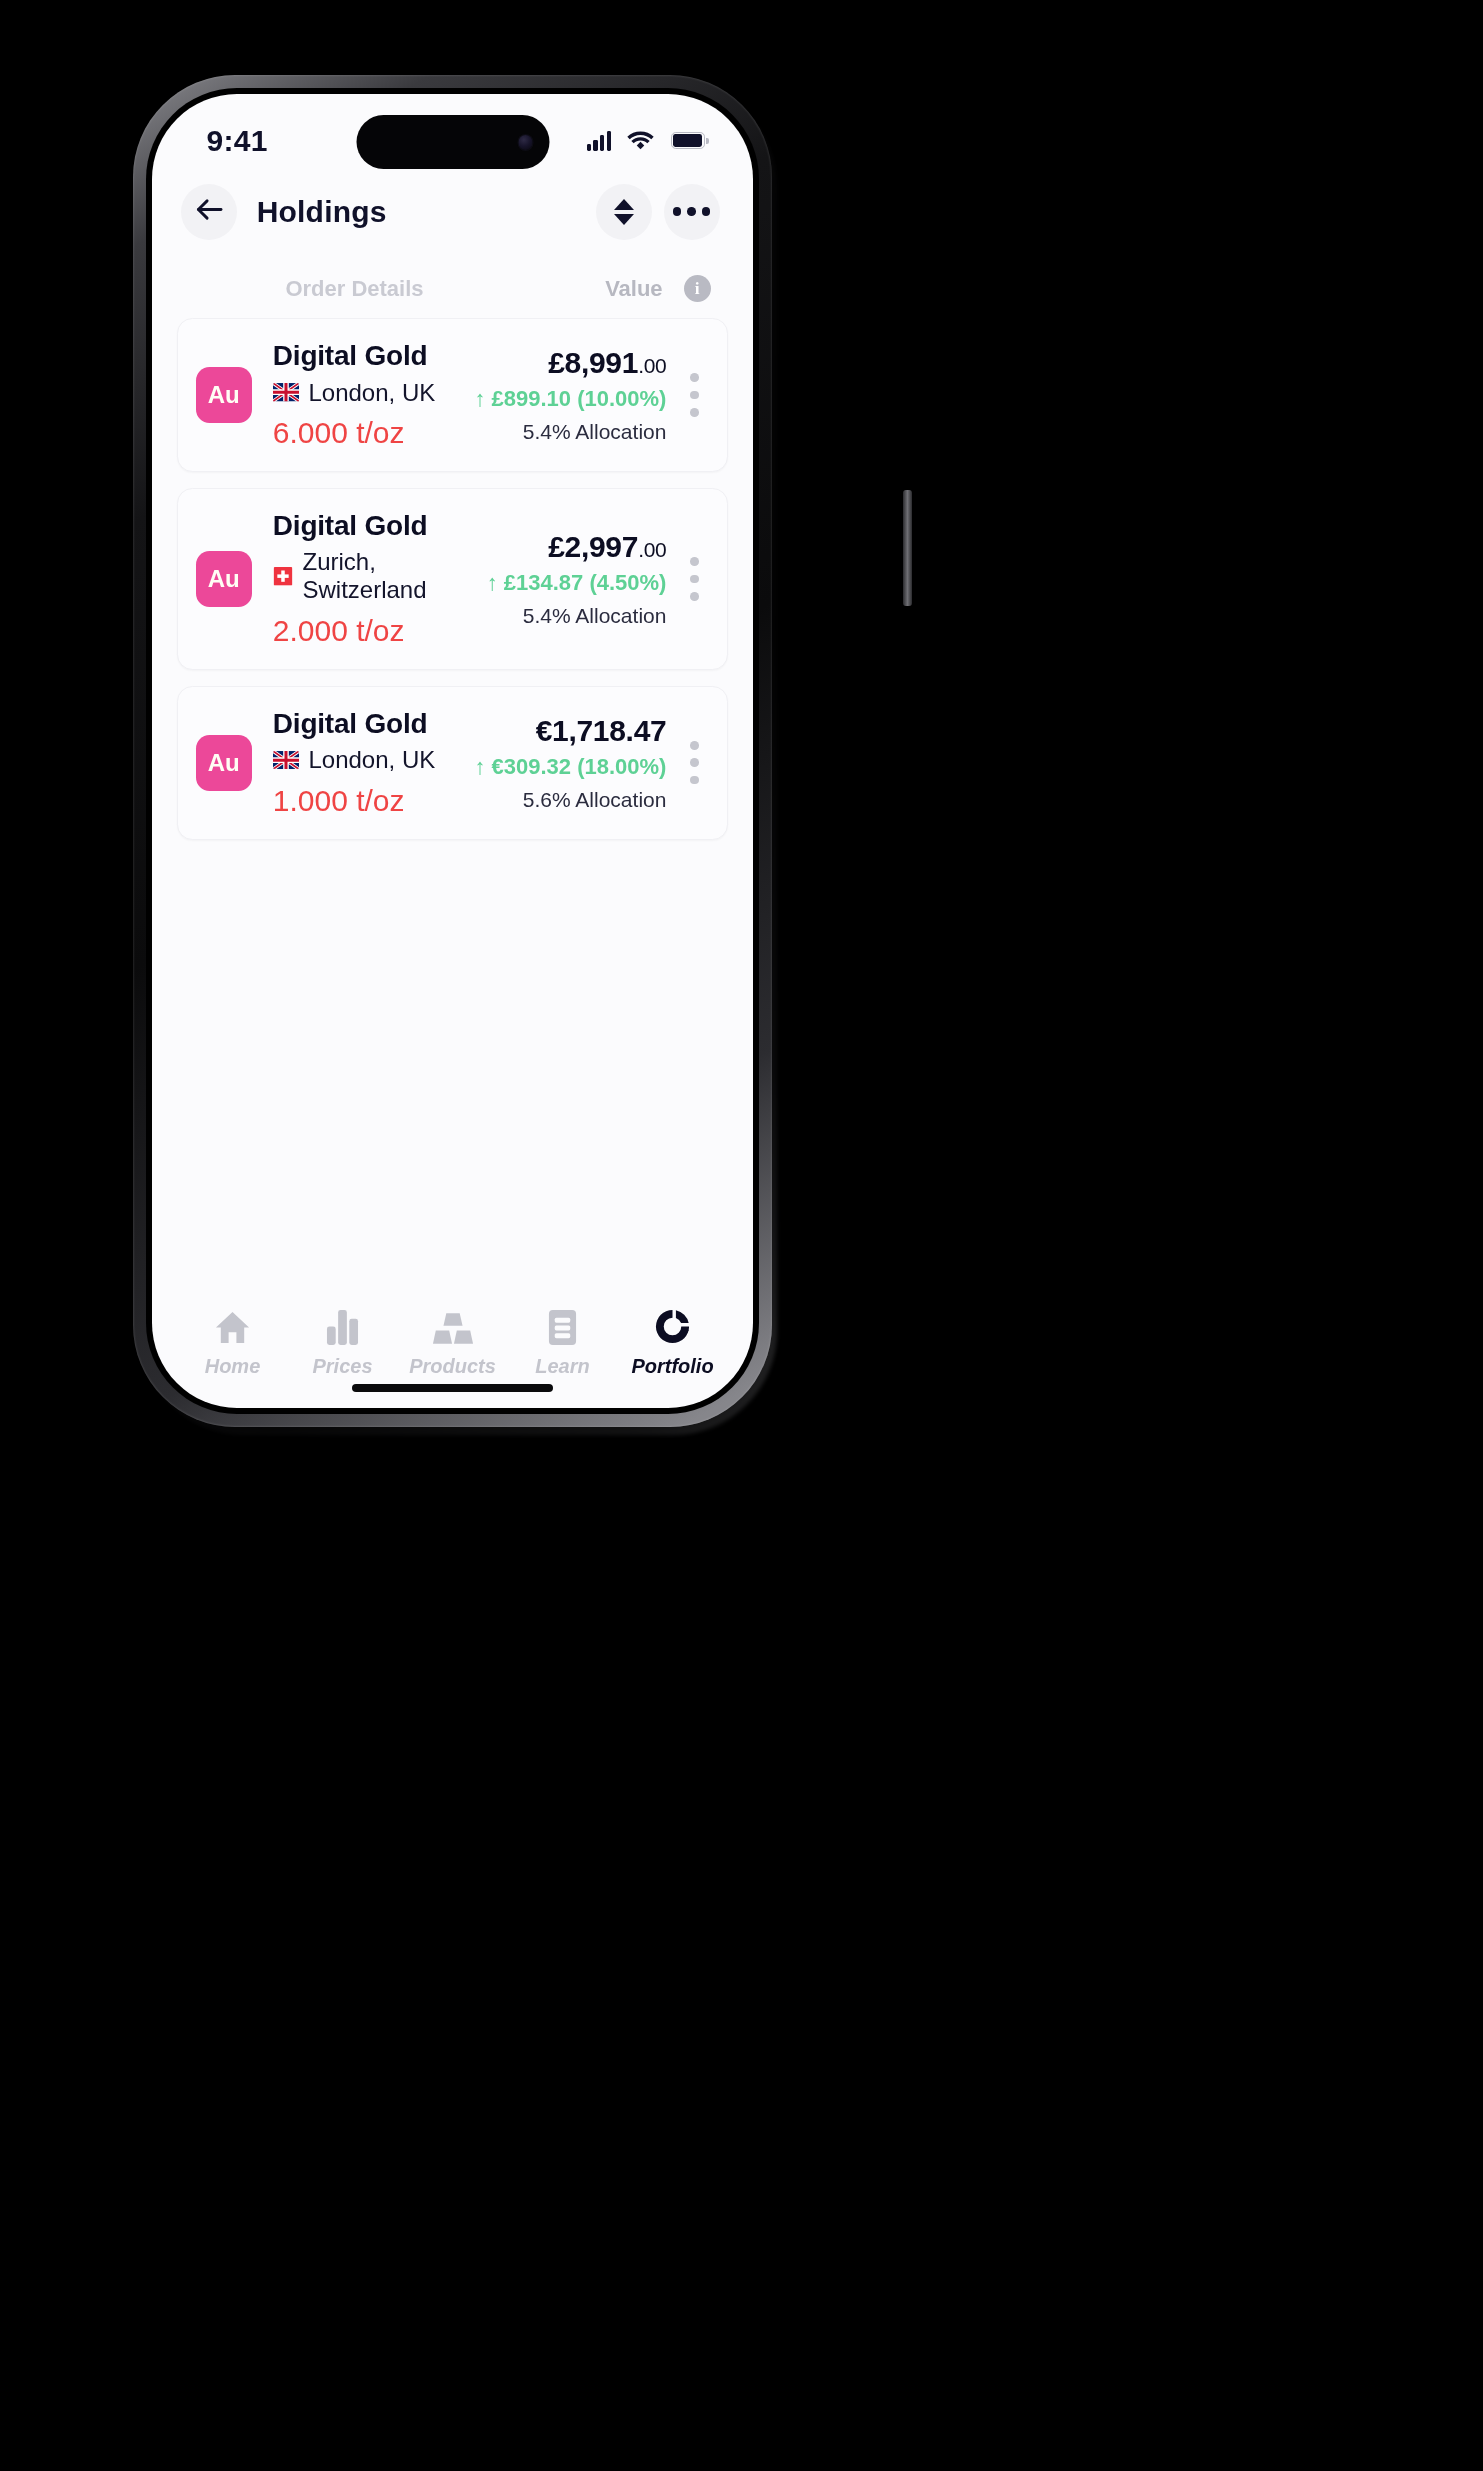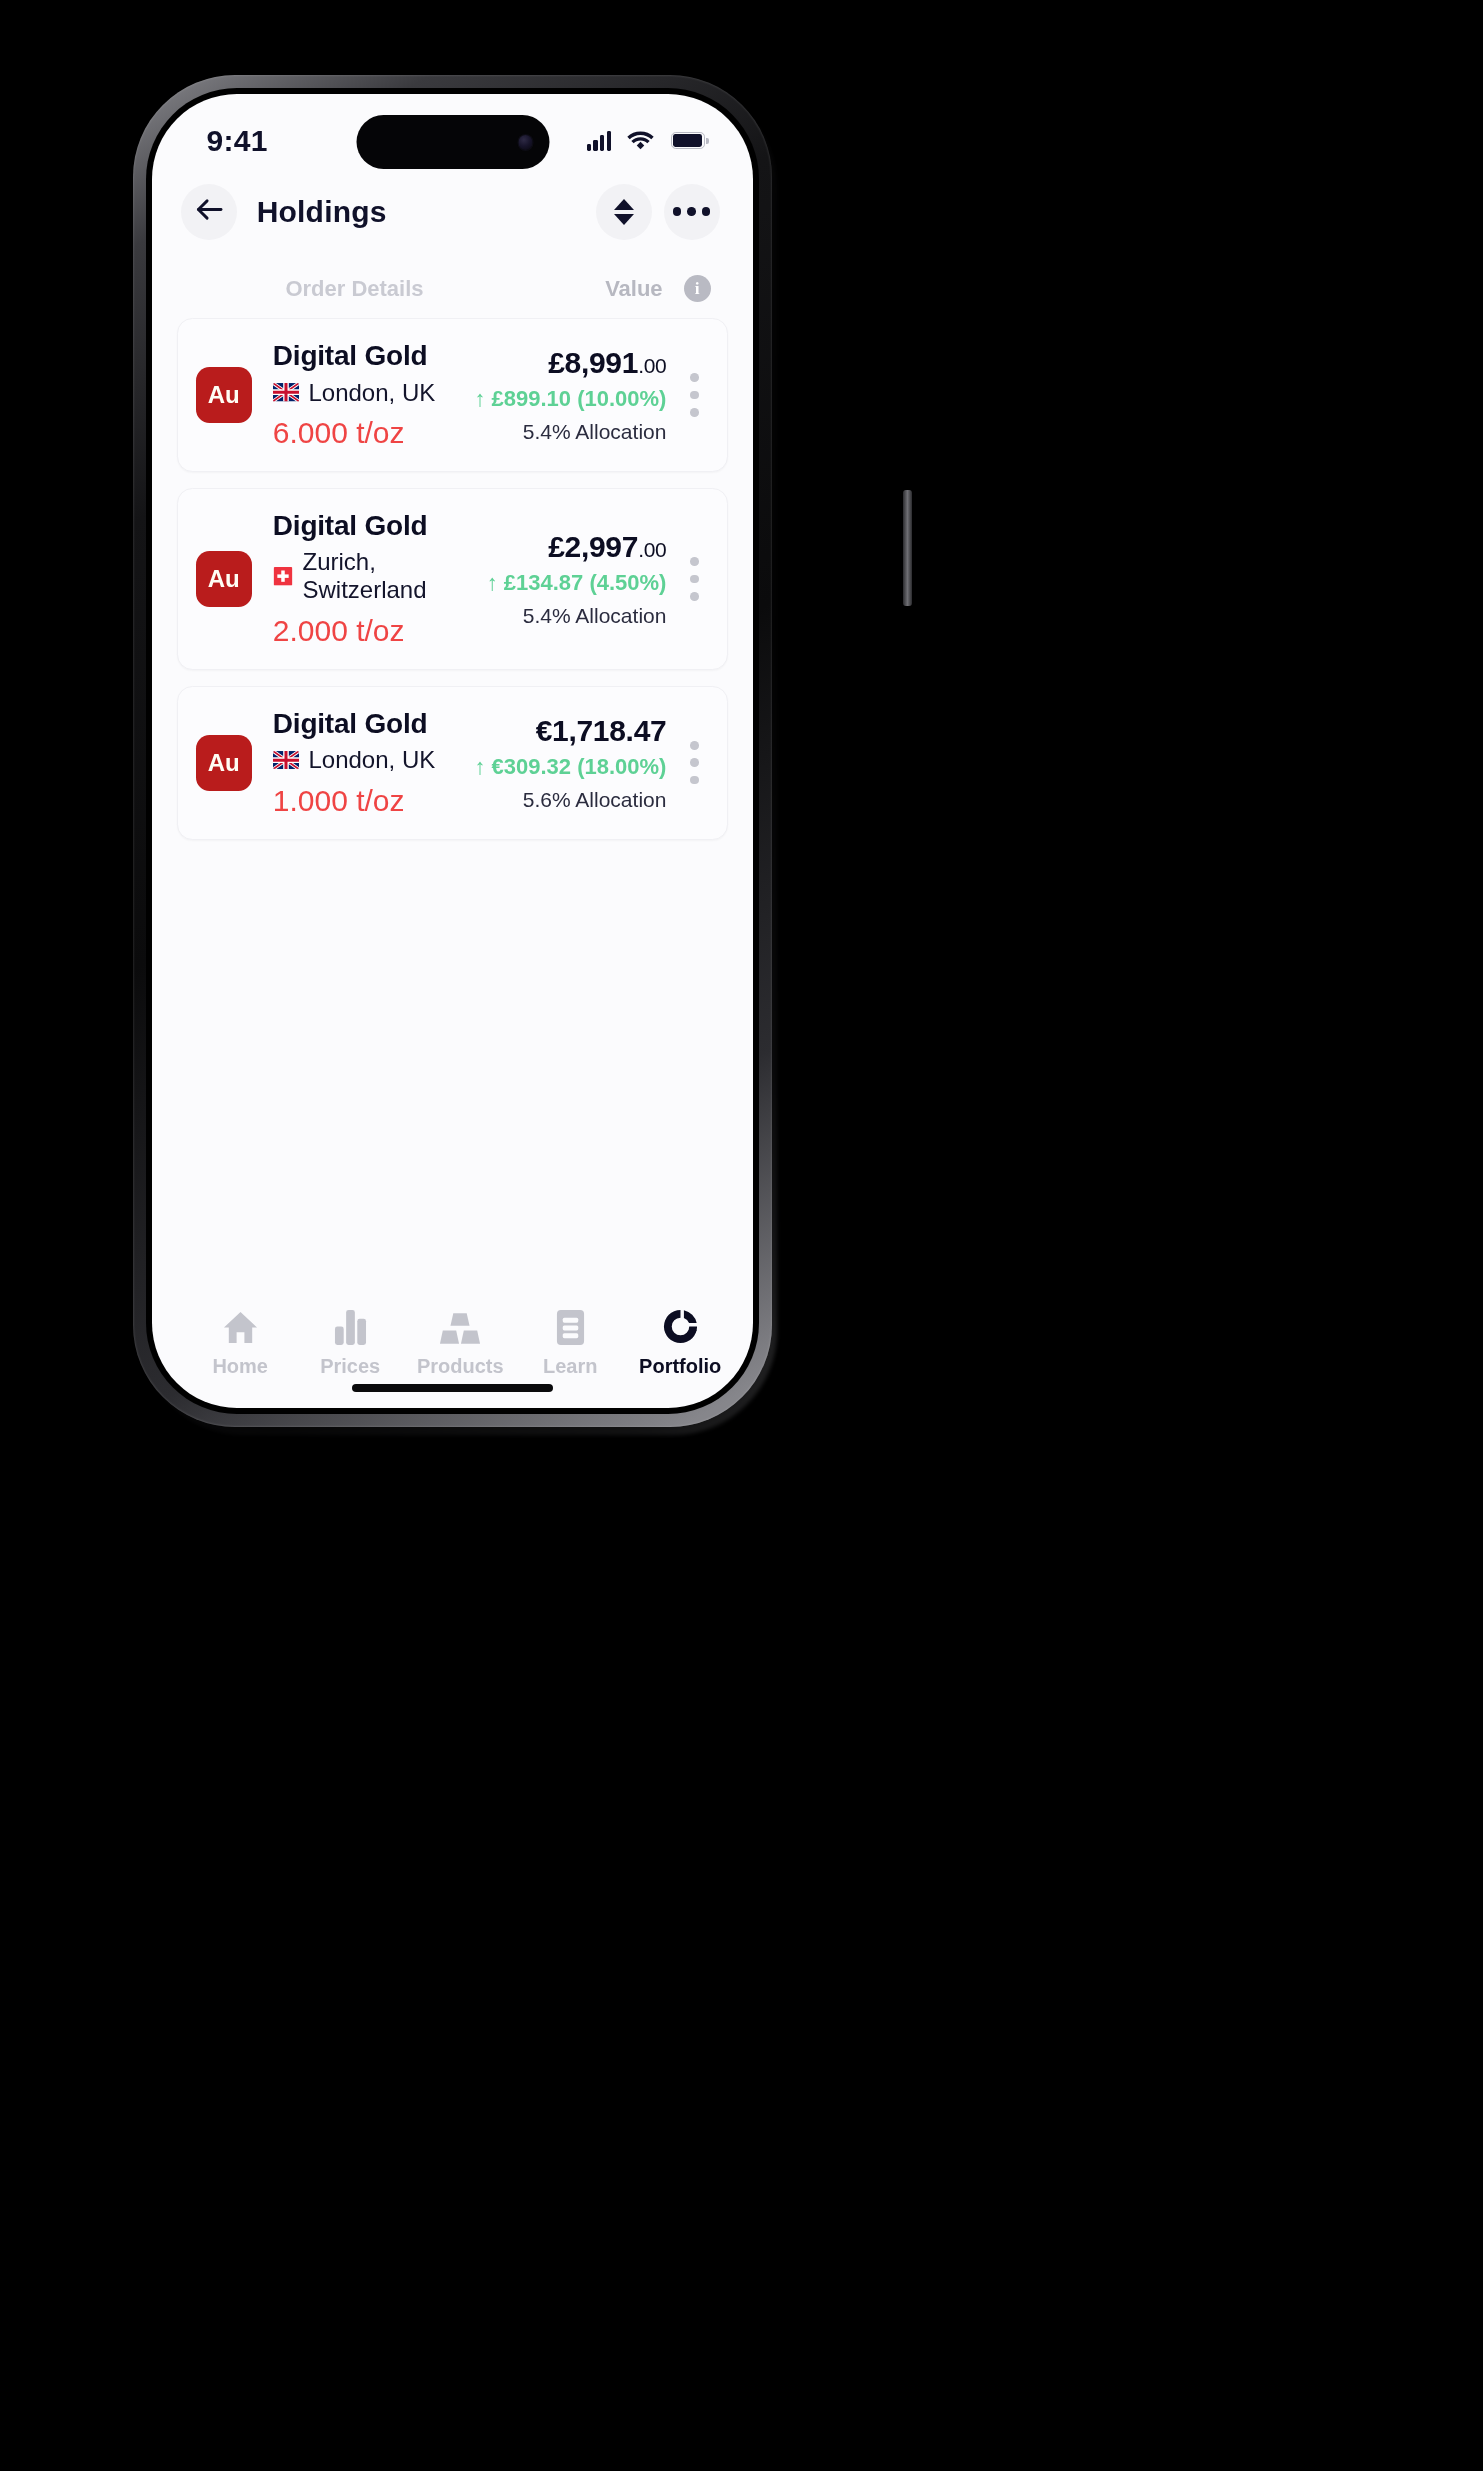--- a/index.html
+++ b/index.html
@@ -95,41 +95,41 @@
               color:#fff;font-size:17.4px;font-weight:700;font-family:"Liberation Serif",serif; }
 
   
   .cards { padding:0 25px; display:flex; flex-direction:column; gap:15.4px; }
   .card {
     background:#fcfcfe; border:1px solid #f0f0f4; border-radius:15.4px;
     display:flex; align-items:center; padding:21px 13.5px 21px 17.4px; min-height:147px;
     box-shadow:0 1px 1.9px rgba(16,17,42,.03);
   }
   .badge-au {
-    width:56px; height:56px; border-radius:13.5px; background:#b91c1c;
+    width:56px; height:56px; border-radius:13.5px; background:#ec4899;
     display:flex; align-items:center; justify-content:center;
     color:#fffdf4; font-size:24px; font-weight:700; flex:0 0 auto;
   }
   .card-mid { margin-left:21px; flex:1 1 auto; min-width:0; }
   .c-name { font-size:28px; font-weight:700; color:#0c0d22; letter-spacing:-0.2px; }
   .c-loc { display:flex; align-items:center; gap:9.7px; margin-top:6.8px; }
   .c-loc-txt { font-size:24px; color:#13142b; }
   .flag { width:26px; height:18.3px; border-radius:1.9px; flex:0 0 auto; display:block; }
   .c-qty { font-size:30px; color:#ef4444; margin-top:9.7px; }
   .card-right { text-align:right; flex:0 0 auto; margin-right:3.9px; }
   .c-val { font-size:30px; font-weight:700; color:#0c0d22; letter-spacing:-0.3px; white-space:nowrap; }
   .c-val .dec { font-size:21px; font-weight:400; }
   .c-gain { font-size:22px; font-weight:700; color:#5ed195; margin-top:6px; white-space:nowrap; }
   .c-alloc { font-size:21px; color:#2b2c3f; margin-top:7.7px; white-space:nowrap; }
   .dots-v { width:37px; display:flex; flex-direction:column; align-items:center; gap:8.7px; margin-left:5.8px; flex:0 0 auto; }
   .dots-v i { width:8.7px;height:8.7px;border-radius:50%;background:#c5c6ce;display:block; }
 
   
   .spacer-grow { flex:1 1 auto; }
-  .tabbar { display:flex; align-items:flex-end; justify-content:flex-end; padding:0 17.4px 5.8px; height:114px; flex:0 0 114px; }
+  .tabbar { display:flex; align-items:flex-end; justify-content:center; padding:0 17.4px 5.8px; height:114px; flex:0 0 114px;font-style:italic; }
   .tab { display:flex; flex-direction:column; align-items:center; gap:8.7px; width:110px; }
   .tab-label { font-size:20px; font-weight:700; color:#c3c4cc; }
   .tab.active .tab-label { color:#0c0d22; }
   .tab-ico { height:41px; display:flex; align-items:flex-end; justify-content:center; }
   .home-ind { width:100%; display:flex; justify-content:center; padding-bottom:15.4px; }
   .home-ind i { width:201px; height:8.7px; border-radius:5.8px; background:#0a0a0c; display:block; }
 </style>
 </head>
 <body>
 

